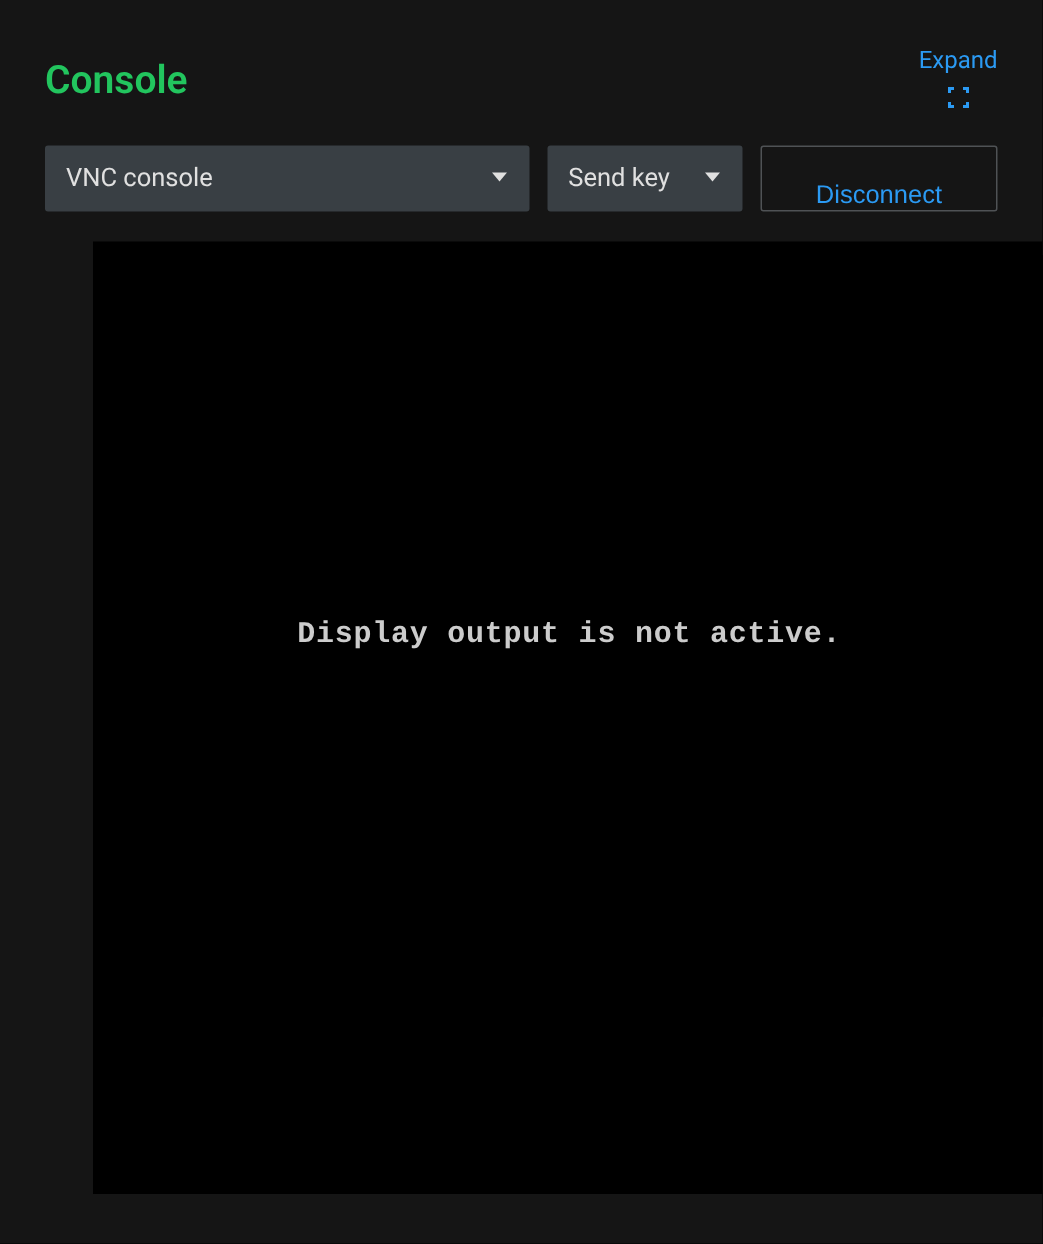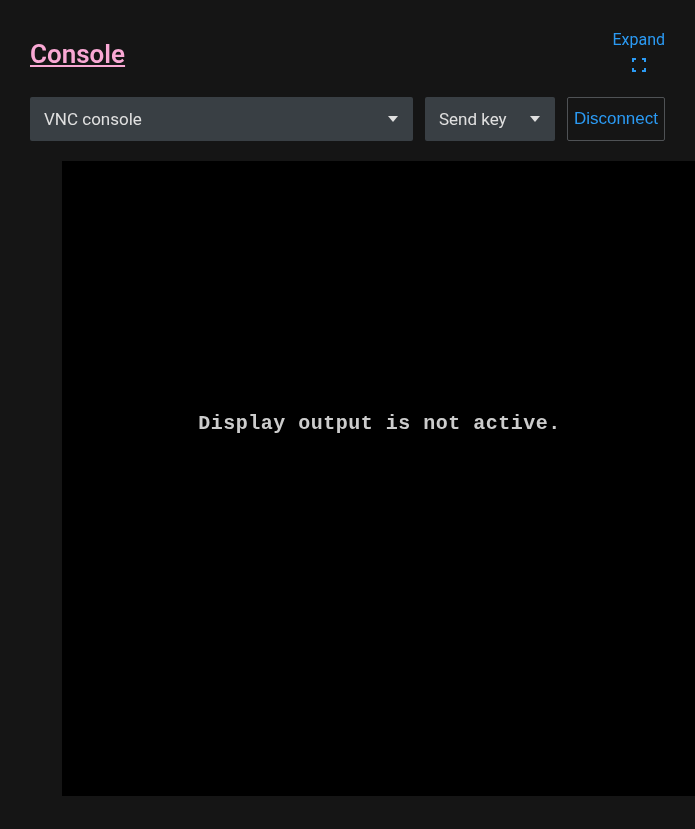--- a/index.html
+++ b/index.html
@@ -18,22 +18,21 @@
     }
     .header-row {
       display: flex;
       justify-content: space-between;
       align-items: center;
       margin-bottom: 20px;
     }
     .page-title {
       font-size: 26px;
       font-weight: 600;
-      color: #f9a8d4;
-      text-decoration: underline;
+      color: #22c55e;
     }
     .expand-link {
       display: flex;
       align-items: center;
       gap: 8px;
       color: #2b9af3;
       font-size: 16px;
       cursor: pointer;
       text-decoration: none;
       flex-direction: column;
@@ -73,25 +72,25 @@
       width: 12px;
       height: 12px;
       fill: #e0e0e0;
     }
     .disconnect-btn {
       background-color: transparent;
       color: #2b9af3;
       border: 1px solid #4f5255;
       border-radius: 2px;
       height: 44px;
-      padding: 0 6px;
+      padding: 0 36px;
       font-size: 17px;
       cursor: pointer;
       display: flex;
-      align-items: center;
+      align-items: flex-end;
     }
     .console-viewport {
       width: 100%;
       height: 635px;
       background-color: #000000;
       display: flex;
       align-items: center;
       justify-content: center;
       margin-left: 32px;
     }

